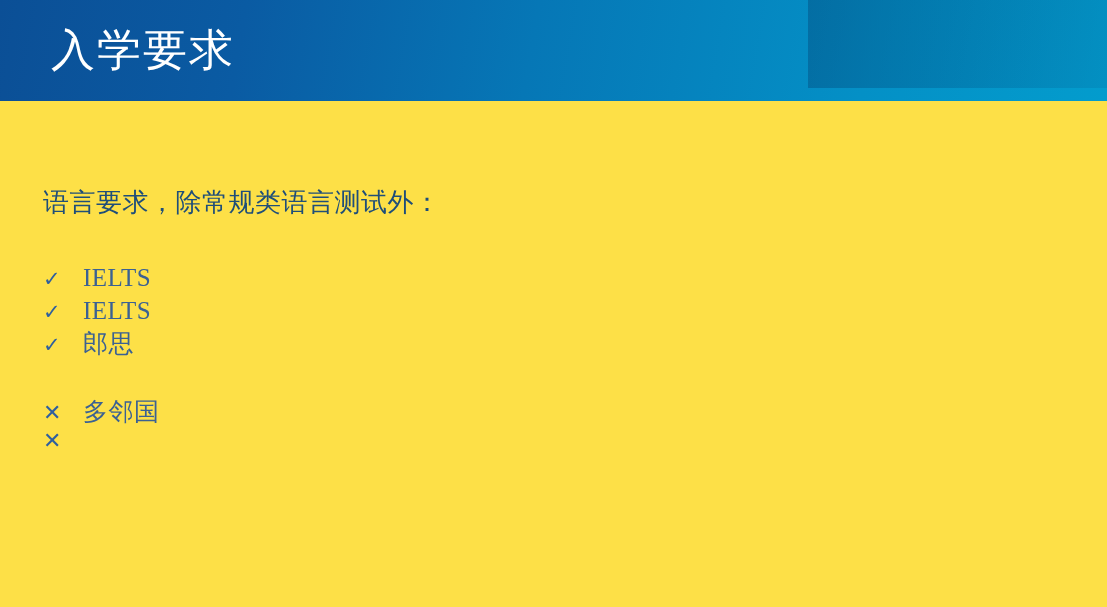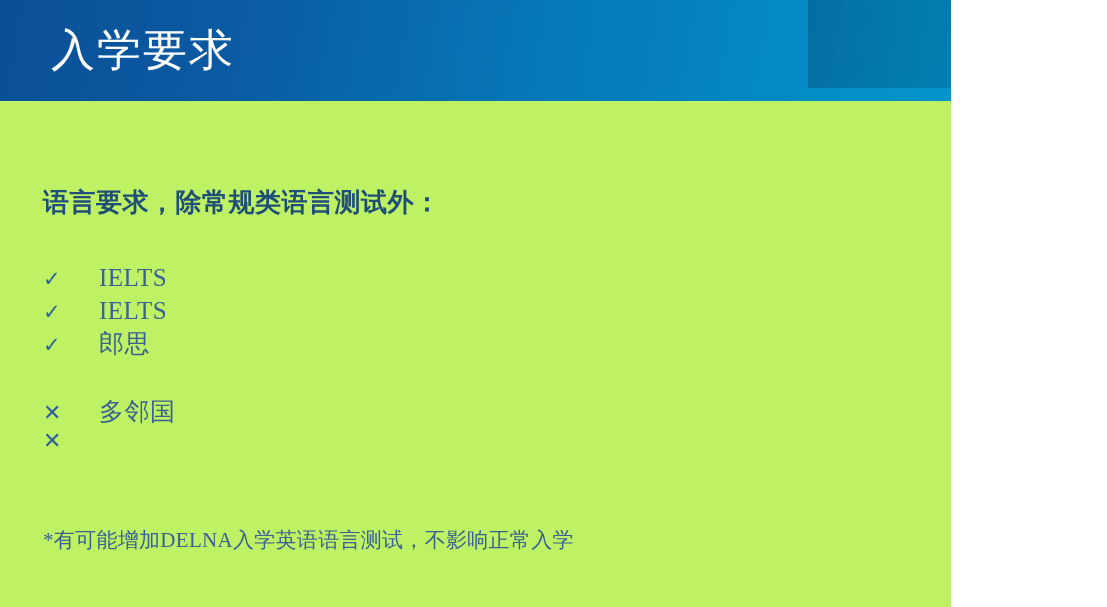--- a/index.html
+++ b/index.html
@@ -5,23 +5,23 @@
   html, body {
     margin: 0;
     padding: 0;
     background: #ffffff;
   }
   body {
     font-family: "Liberation Serif", "DejaVu Serif", serif;
   }
   .slide {
     position: relative;
-    width: 951px;
+    width: 1107px;
     height: 607px;
-    background: #bef264;
+    background: #fde047;
     overflow: hidden;
   }
 
   
   .banner {
     position: absolute;
     left: 0;
     top: 0;
     width: 1107px;
     height: 101px;
@@ -55,21 +55,21 @@
     width: 1107px;
     height: 506px;
   }
 
   .heading {
     position: absolute;
     left: 43px;
     top: 85px;
     font-size: 26px;
     line-height: 34px;
-    font-weight: bold;
+    font-weight: normal;
     color: #1f4e79;
     letter-spacing: 0.5px;
     white-space: nowrap;
   }
 
   .list-group {
     position: absolute;
     left: 43px;
   }
   .group-check { top: 160px; }
@@ -91,21 +91,20 @@
     font-size: 22px;
     color: #2f5f9e;
     font-weight: 400;
   }
   .item-label {
     font-size: 25px;
     line-height: 33px;
     color: #3b6193;
     letter-spacing: 0.5px;
     white-space: nowrap;
-    margin-left: 16px;
   }
 
   .footnote {
     position: absolute;
     left: 43px;
     top: 425px;
     font-size: 21px;
     line-height: 28px;
     color: #3b6193;
     letter-spacing: 0.3px;
@@ -144,16 +143,15 @@
     <div class="list-group group-cross">
       <div class="list-row">
         <span class="mark mark-cross">✕</span>
         <span class="item-label">多邻国</span>
       </div>
       <div class="list-row">
         <span class="mark mark-cross">✕</span>
       </div>
     </div>
 
-    <div class="footnote">*有可能增加DELNA入学英语语言测试，不影响正常入学</div>
 
   </div>
 </div>
 
 </body></html>

